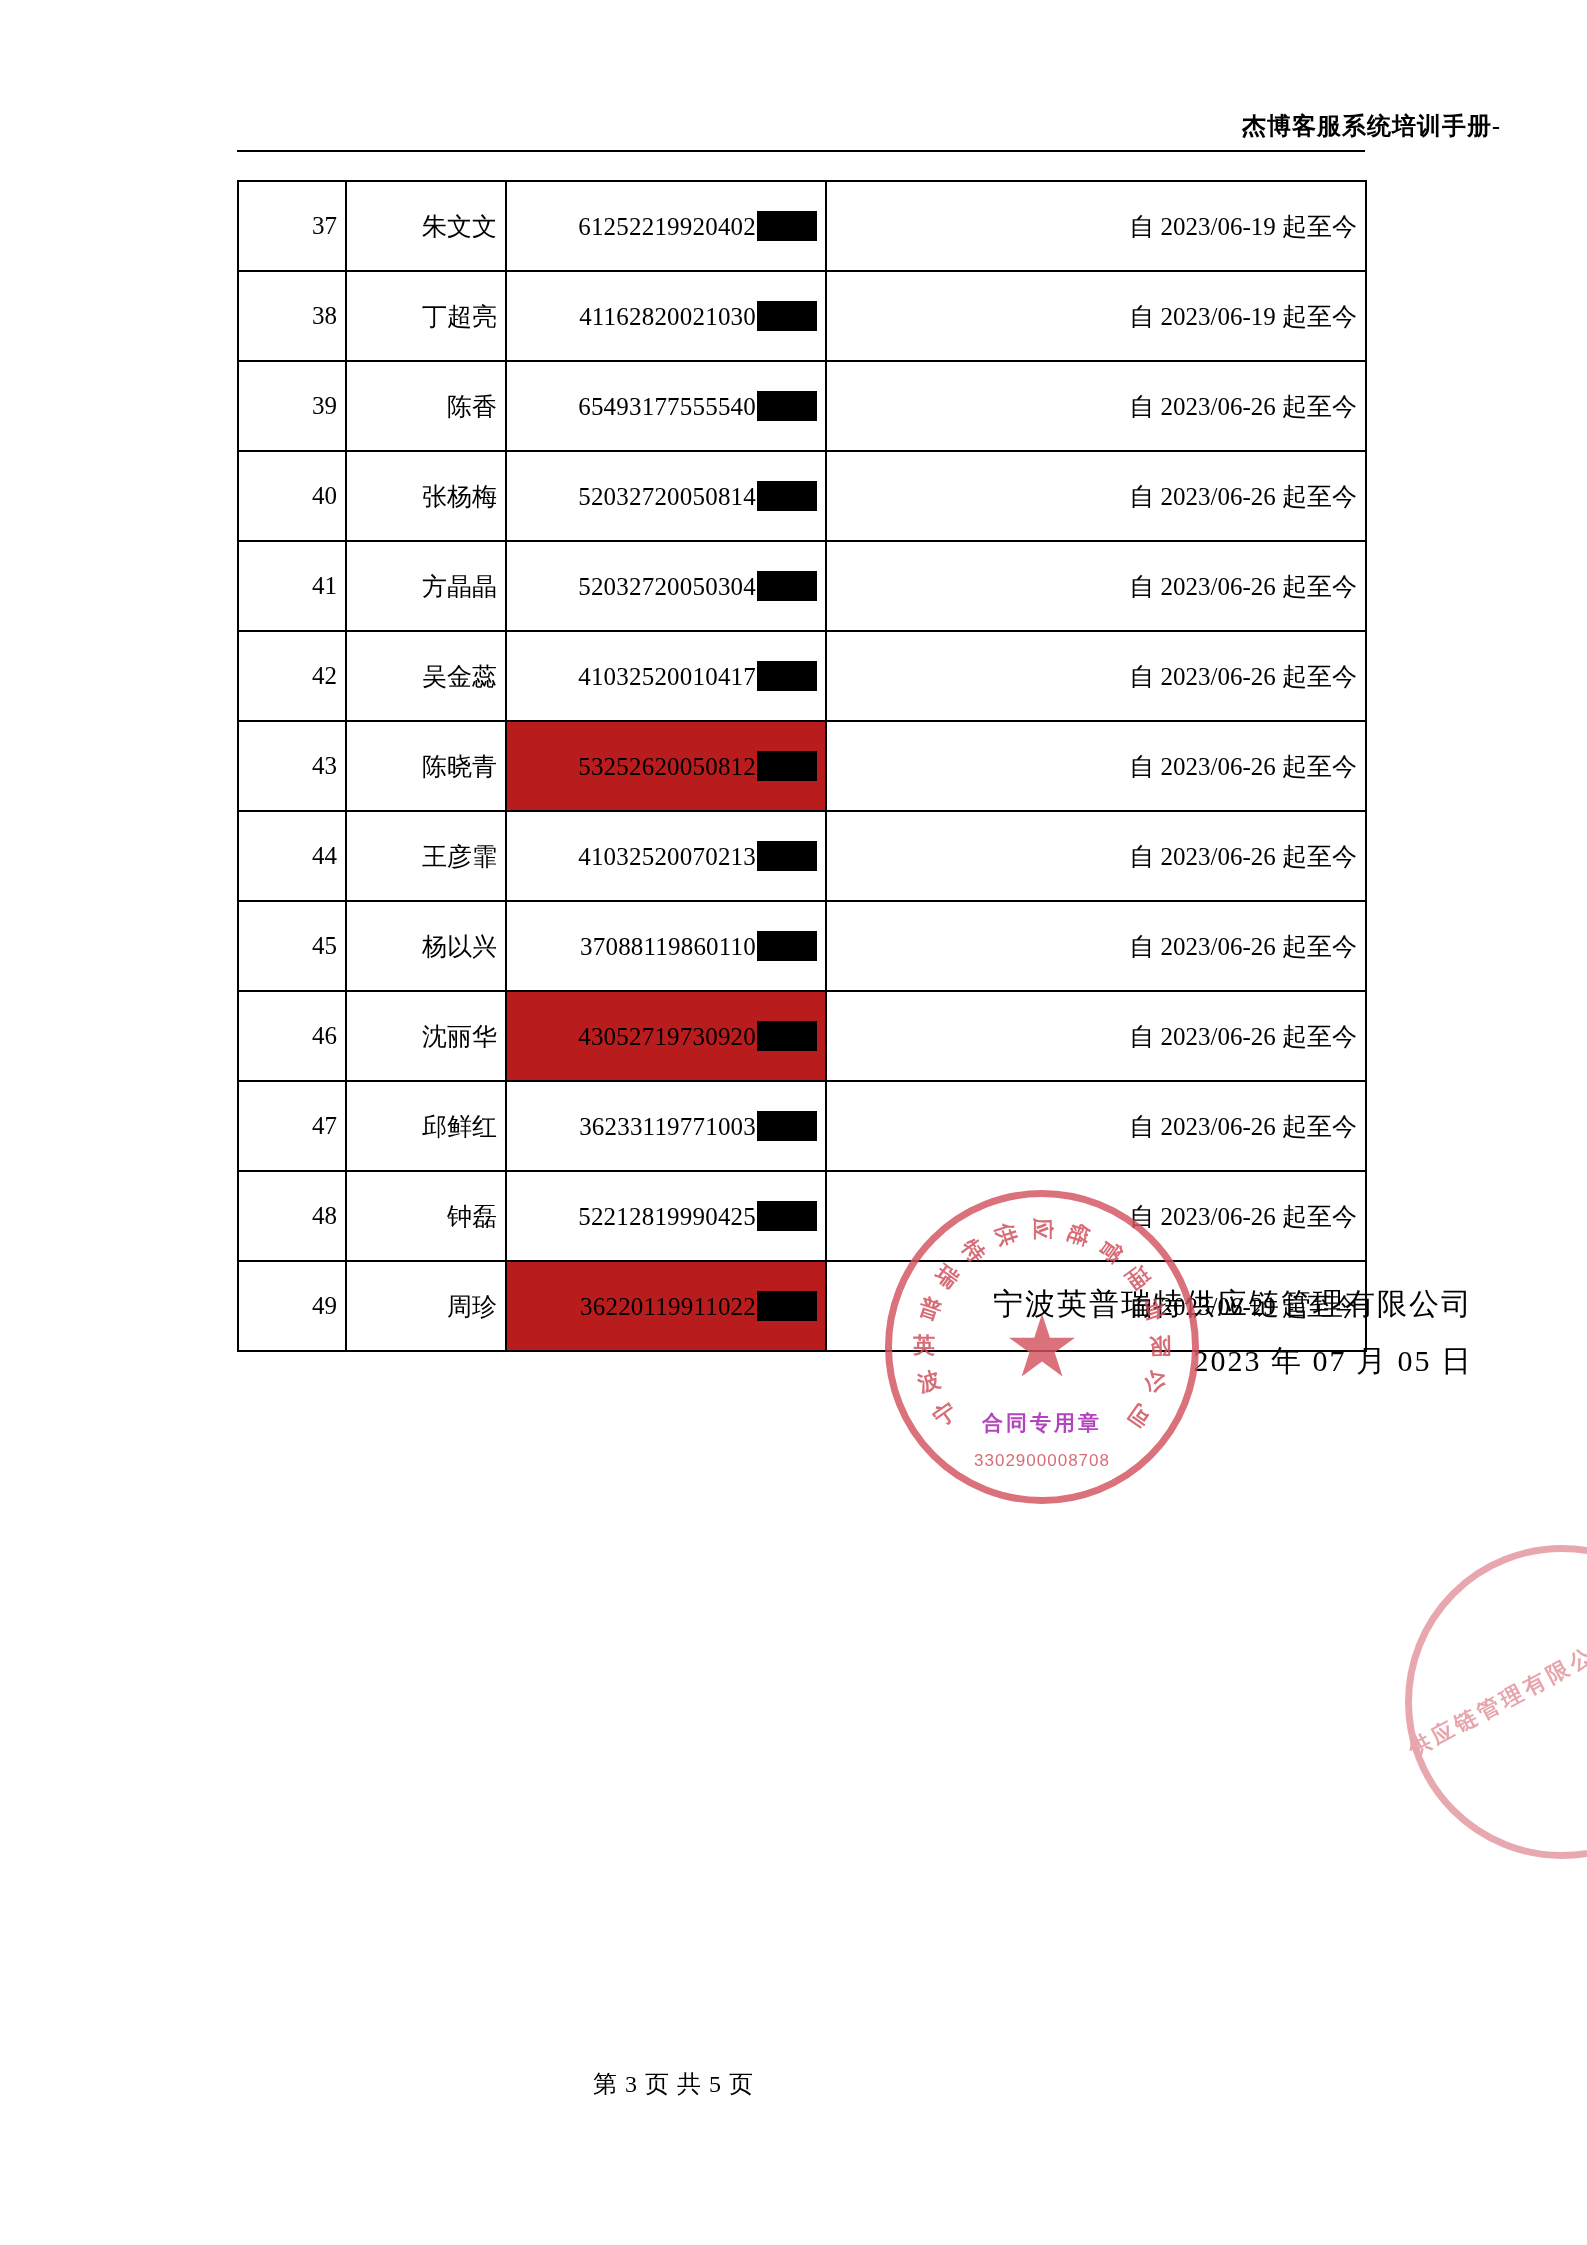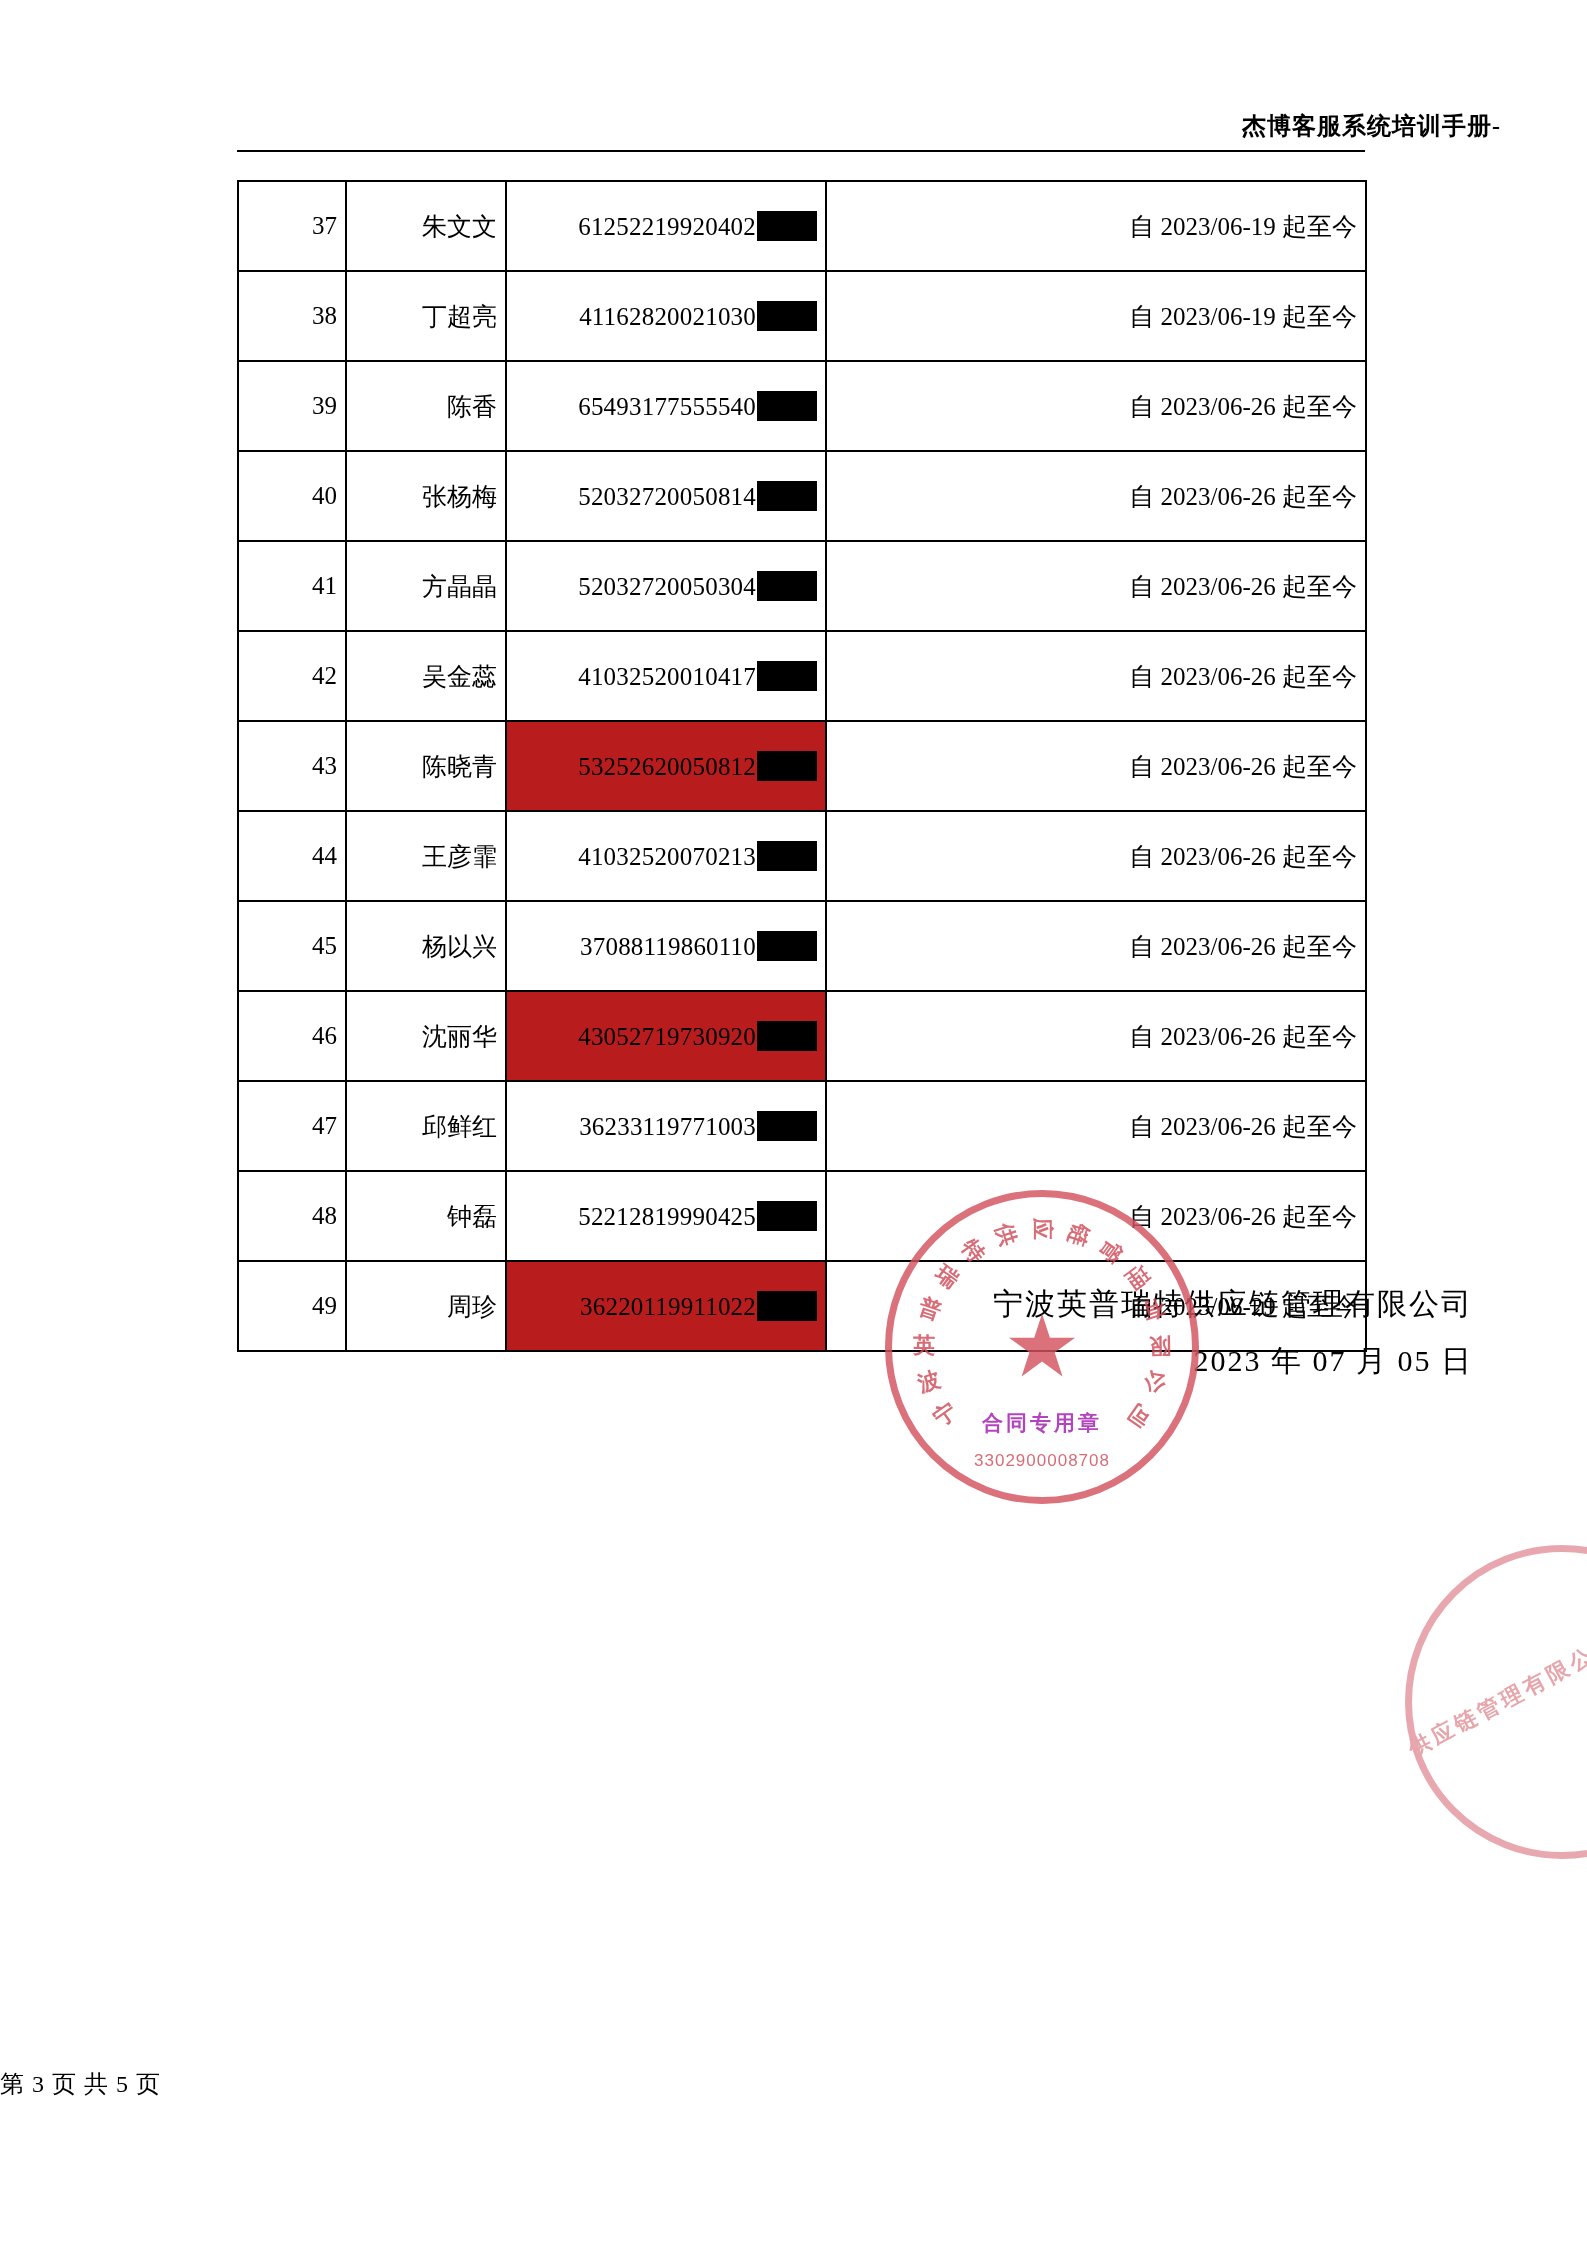--- a/index.html
+++ b/index.html
@@ -189,21 +189,21 @@
     letter-spacing: 4px;
     white-space: nowrap;
   }
 
   
   .footer {
     position: absolute;
     bottom: 145px;
     left: 0;
     width: 100%;
-    text-align: left;
+    text-align: center;
     padding-right: 240px;
     box-sizing: border-box;
     font-size: 24px;
     letter-spacing: 1px;
   }
 </style>
 </head>
 <body>
 
 <div class="header">

